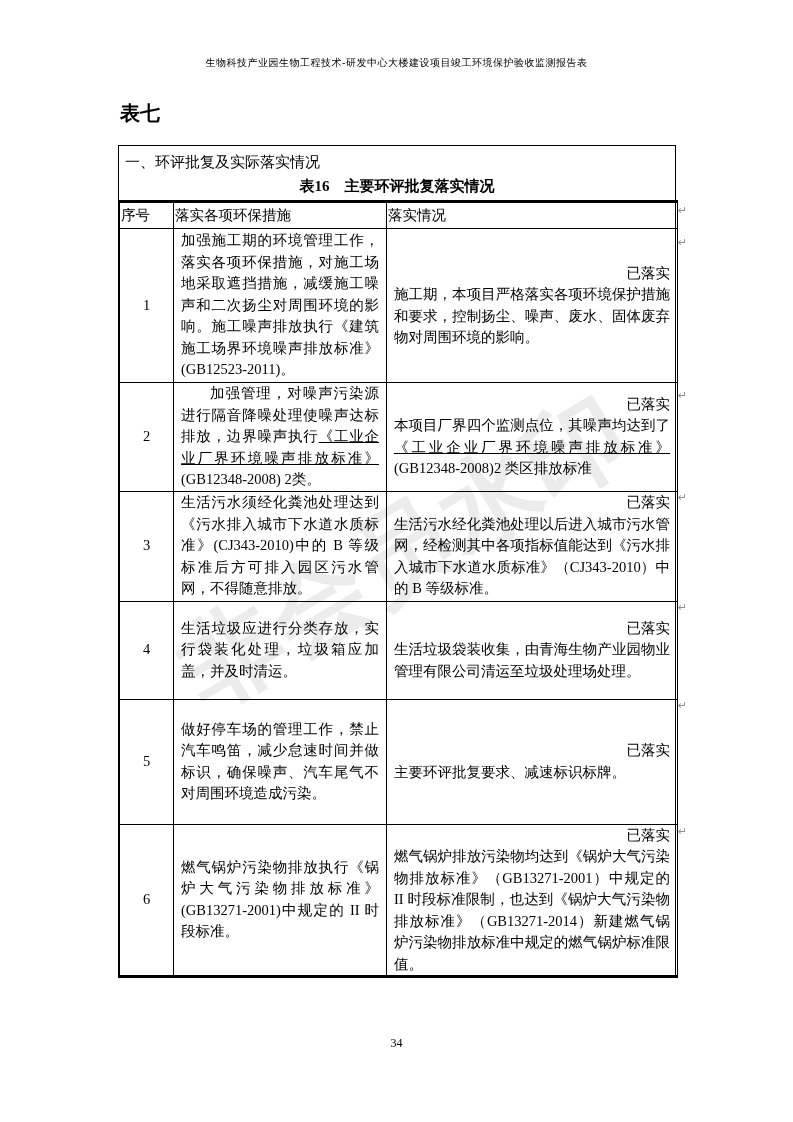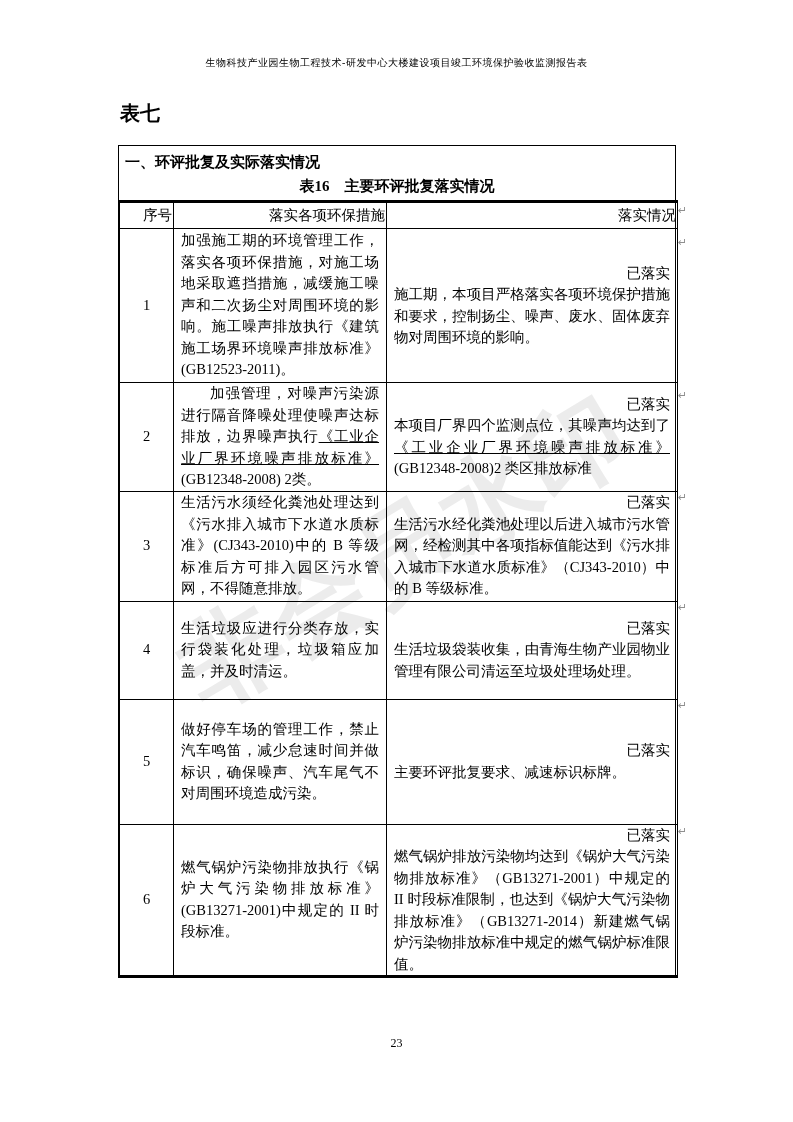--- a/index.html
+++ b/index.html
@@ -24,32 +24,32 @@
     font-size:100px;font-weight:bold;color:rgba(120,120,120,0.14);
     transform:rotate(-31deg);transform-origin:center;white-space:nowrap;
     z-index:0;pointer-events:none;user-select:none;
   }
   
   .frame{
     position:absolute;top:145px;left:118px;width:558px;
     border:1px solid #000;border-bottom:none;z-index:1;box-sizing:border-box;
   }
   .frame-head{padding:5px 6px 3px 6px;}
-  .section-title{font-size:15px;font-weight:bold;line-height:22px;}
+  .section-title{font-size:15px;font-weight:normal;line-height:22px;}
   .table-caption{font-size:15px;font-weight:bold;text-align:center;line-height:22px;margin-top:2px;}
   
   table.main{
     width:100%;border-collapse:collapse;table-layout:fixed;
     border-top:3px solid #000;border-bottom:3px solid #000;
   }
   table.main th, table.main td{
     border:1px solid #000;box-sizing:border-box;
     font-size:14.5px;line-height:21.5px;vertical-align:middle;
   }
-  table.main th{font-weight:normal;height:27px;text-align:right;}
+  table.main th{font-weight:normal;height:27px;text-align:left;}
   col.c1{width:54px;} col.c2{width:213px;} col.c3{width:291px;}
   td.c-no{text-align:center;font-size:14px;}
   td.c-req,td.c-impl{padding:0 7px;}
   td.c-req p,td.c-impl p{margin:0;text-align:justify;}
   td.c-impl .status{text-align:right;}
   .u{text-decoration:underline;}
   .indent{text-indent:2em;}
   #tbody tr:nth-child(1){height:154px;}
   #tbody tr:nth-child(2){height:103px;}
   #tbody tr:nth-child(3){height:110px;}
@@ -161,13 +161,13 @@
 </div>
 
 <span class="ret" style="top:205px"></span>
 <span class="ret" style="top:237px"></span>
 <span class="ret" style="top:390px"></span>
 <span class="ret" style="top:492px"></span>
 <span class="ret" style="top:602px"></span>
 <span class="ret" style="top:700px"></span>
 <span class="ret" style="top:826px"></span>
 
-<div class="page-number">23</div>
+<div class="page-number">34</div>
 
 </body></html>

